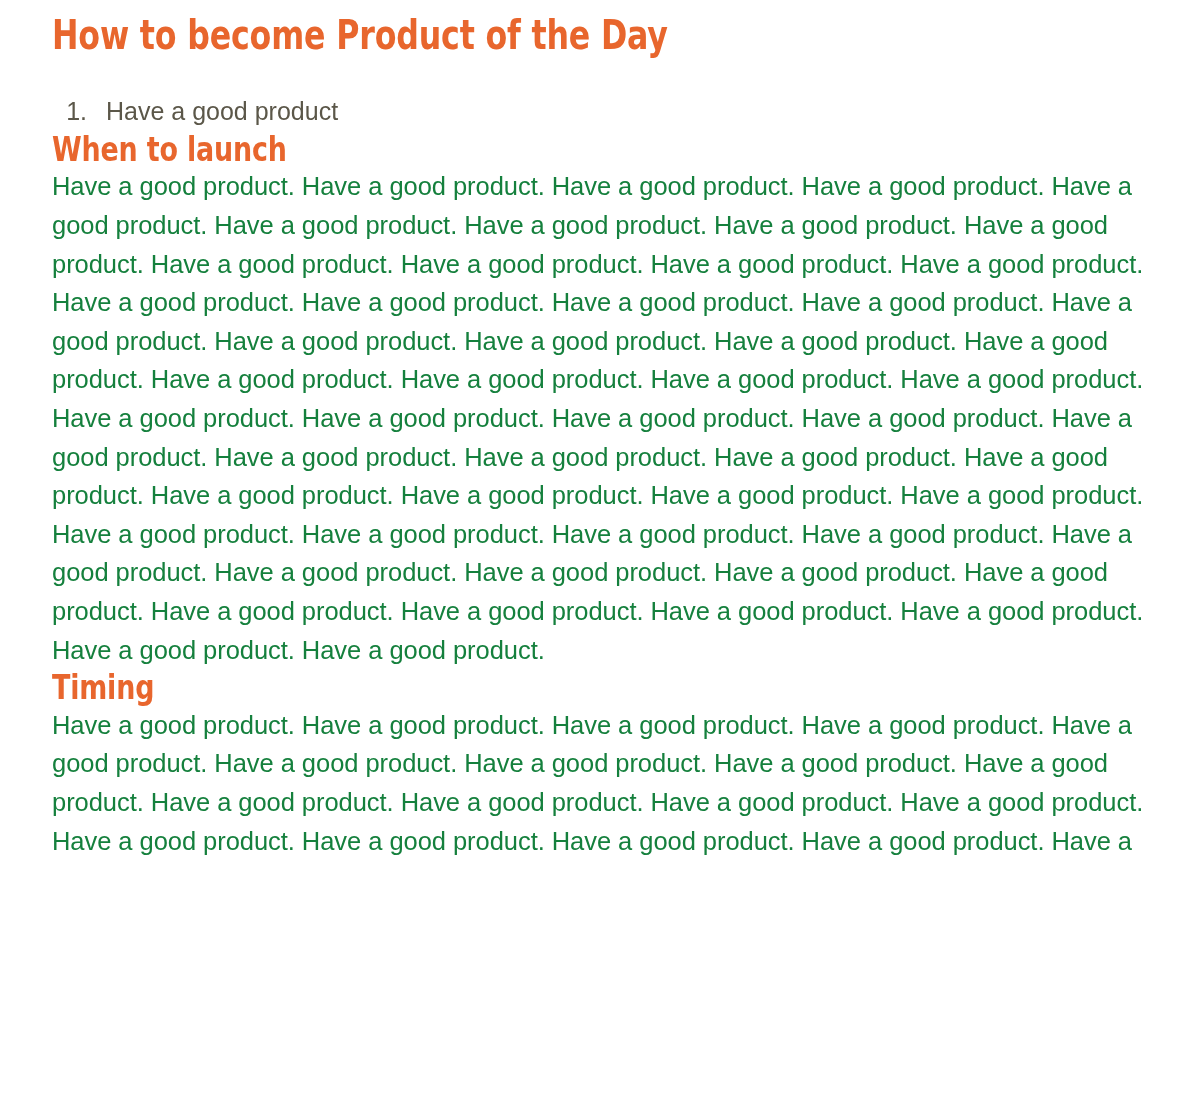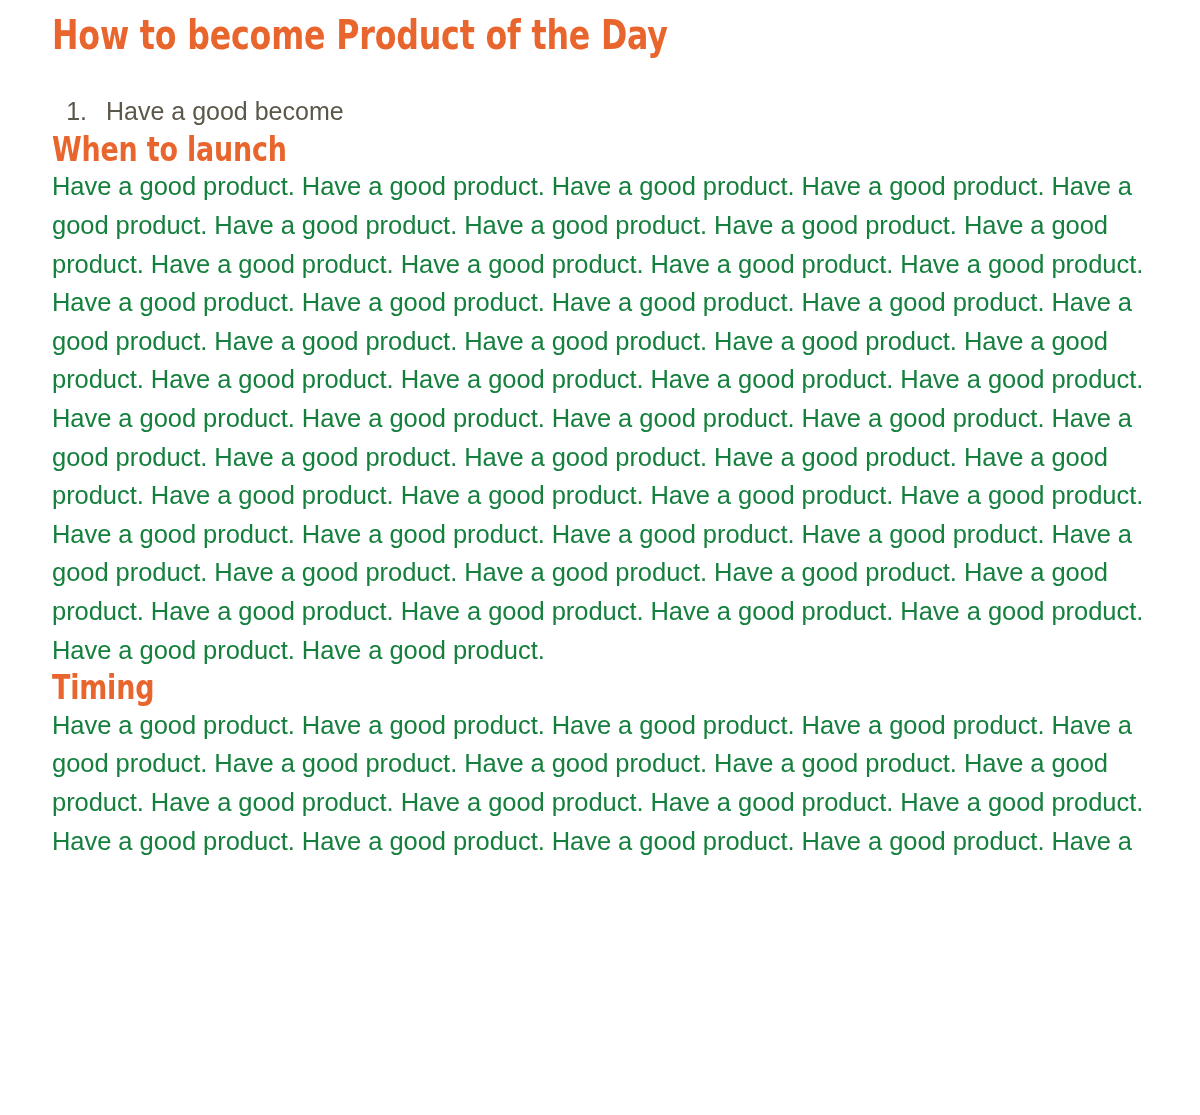--- a/index.html
+++ b/index.html
@@ -85,21 +85,21 @@
   }
 </style>
 </head>
 <body>
 
 <div class="page">
 
   <h1 class="doc-title">How to become Product of the Day</h1>
 
   <ol class="intro-list">
-    <li>Have a good become</li>
+    <li>Have a good product</li>
   </ol>
 
   <h2 class="section-title sec-when">When to launch</h2>
 
   <p class="body-copy para-when">Have a good product. Have a good product. Have a good product. Have a good product. Have a good product. Have a good product. Have a good product. Have a good product. Have a good product. Have a good product. Have a good product. Have a good product. Have a good product. Have a good product. Have a good product. Have a good product. Have a good product. Have a good product. Have a good product. Have a good product. Have a good product. Have a good product. Have a good product. Have a good product. Have a good product. Have a good product. Have a good product. Have a good product. Have a good product. Have a good product. Have a good product. Have a good product. Have a good product. Have a good product. Have a good product. Have a good product. Have a good product. Have a good product. Have a good product. Have a good product. Have a good product. Have a good product. Have a good product. Have a good product. Have a good product. Have a good product. Have a good product. Have a good product. Have a good product. Have a good product. Have a good product. Have a good product. Have a good product. Have a good product.</p>
 
   <h2 class="section-title sec-timing">Timing</h2>
 
   <div class="clip-bottom">
     <p class="body-copy para-timing">Have a good product. Have a good product. Have a good product. Have a good product. Have a good product. Have a good product. Have a good product. Have a good product. Have a good product. Have a good product. Have a good product. Have a good product. Have a good product. Have a good product. Have a good product. Have a good product. Have a good product. Have a good product. Have a good product. Have a good product.</p>

